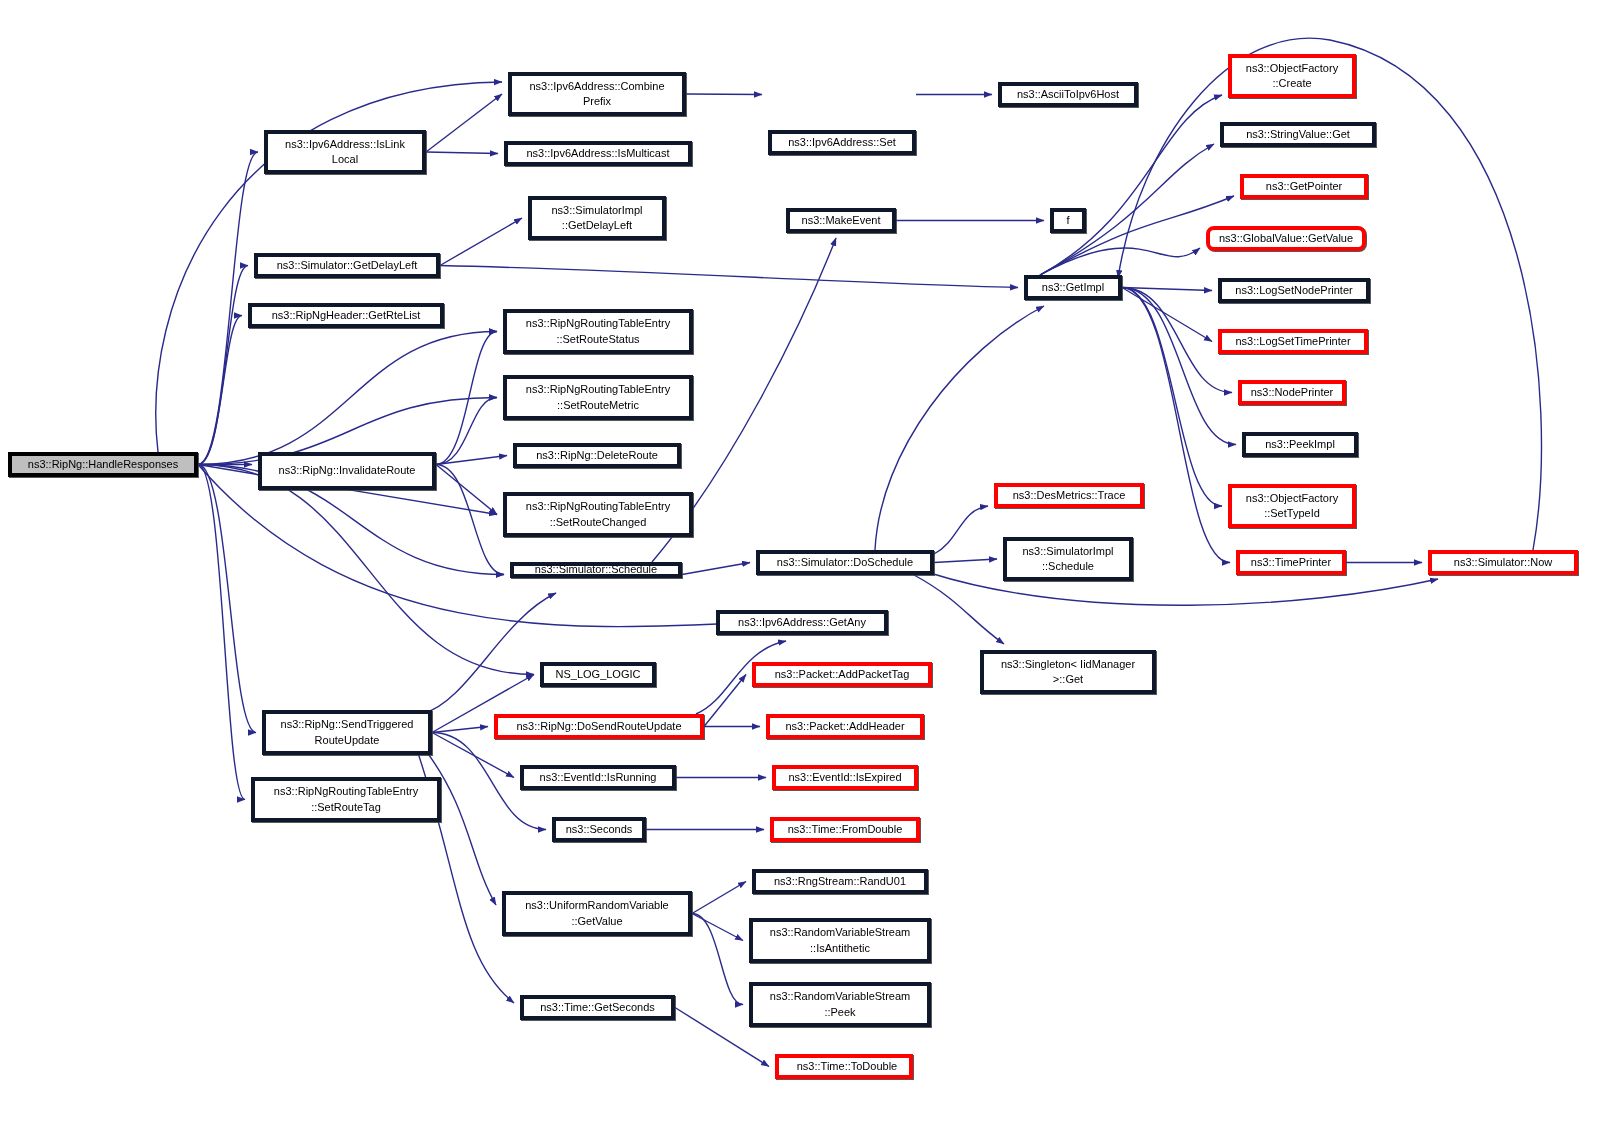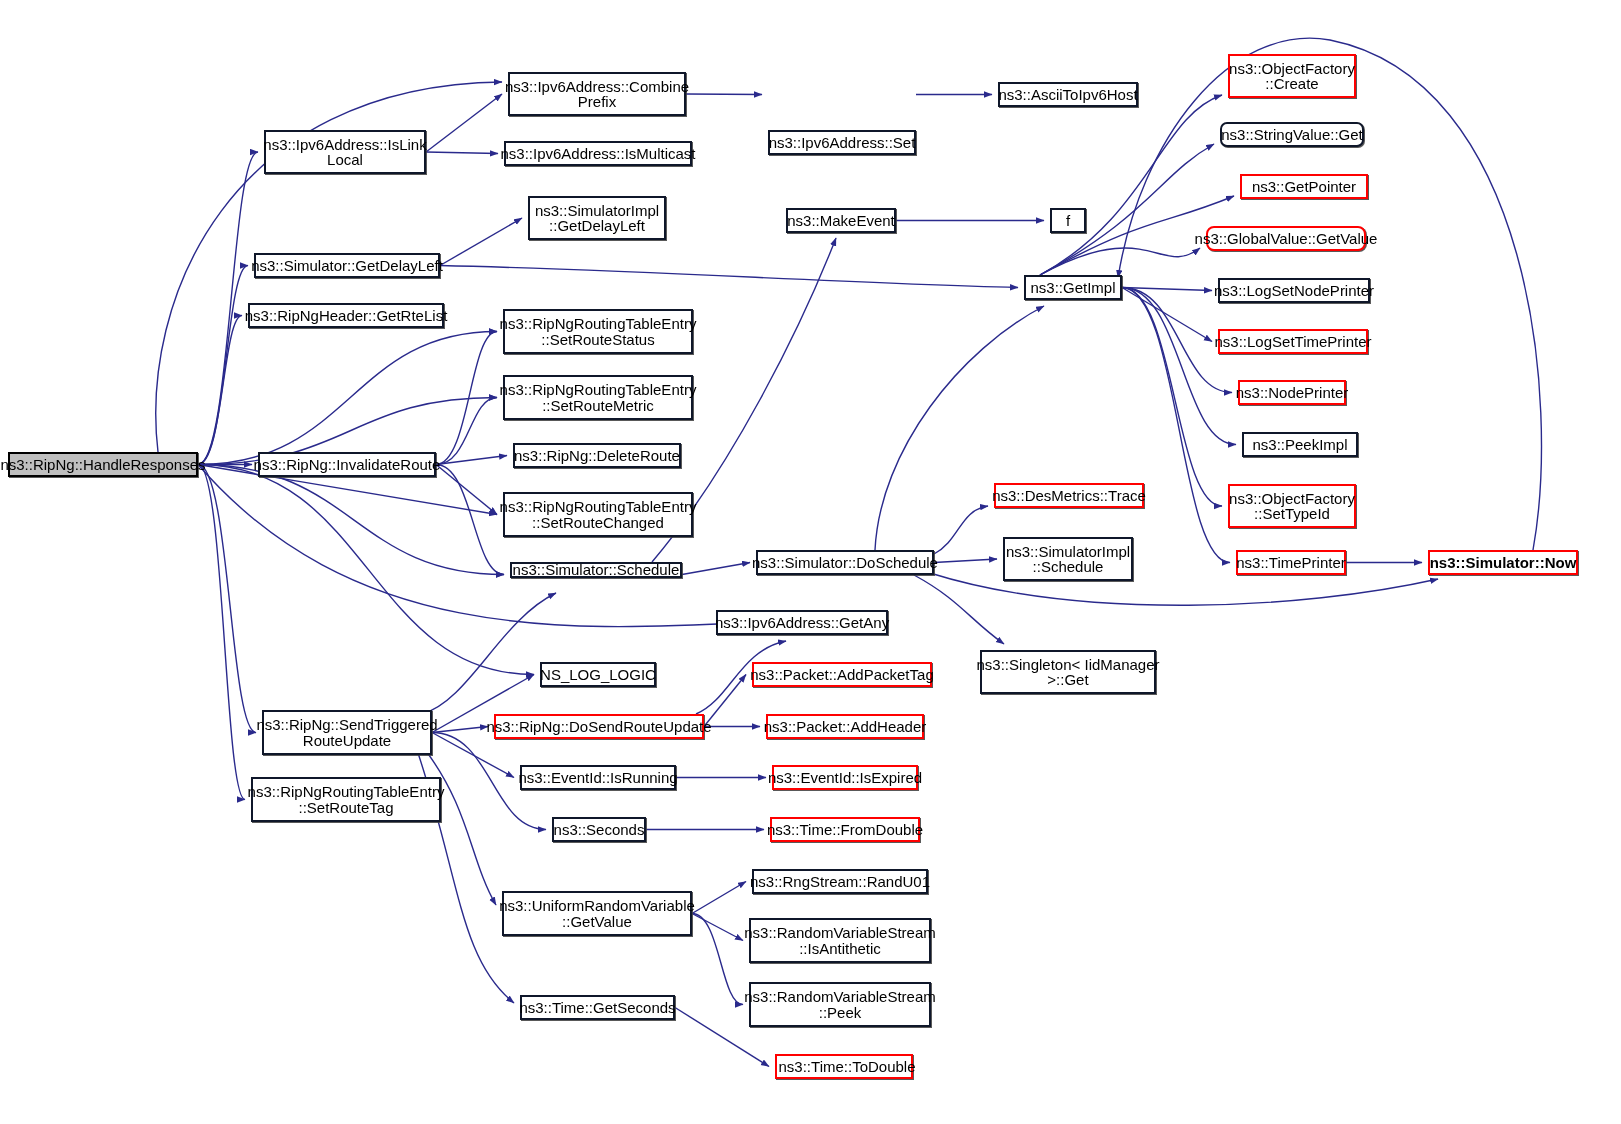--- a/index.html
+++ b/index.html
@@ -7,24 +7,24 @@
     position:relative;
     width:1621px;height:1124px;
     background:#ffffff;
     font-family:"Liberation Sans", sans-serif;
     overflow:hidden;
   }
   #edges{position:absolute;left:0;top:0;width:1621px;height:1124px;}
   .node{
     position:absolute;
     box-sizing:border-box;
-    border:2px solid #0f172a;
+    border:4px solid #0f172a;
     background:#ffffff;
     color:#000000;
-    font-size:15px;
+    font-size:11px;
     line-height:15.5px;
     display:flex;
     align-items:center;
     justify-content:center;
     text-align:center;
     letter-spacing:0px;
     white-space:pre;
     box-shadow:1px 1px 0 rgba(60,60,60,0.85);
   }
   .node.red{border-color:#ff0000;}
@@ -118,41 +118,41 @@
       <div class="node" style="left: 786px; top: 208px; width: 110px; height: 25px;"><span>ns3::MakeEvent</span></div>
       <div class="node" style="left: 1050px; top: 208px; width: 36px; height: 25px;"><span>f</span></div>
       <div class="node" style="left: 254px; top: 253px; width: 186px; height: 25px;"><span>ns3::Simulator::GetDelayLeft</span></div>
       <div class="node" style="left: 1024px; top: 275px; width: 98px; height: 25px;"><span>ns3::GetImpl</span></div>
       <div class="node" style="left: 248px; top: 303px; width: 196px; height: 25px;"><span>ns3::RipNgHeader::GetRteList</span></div>
       <div class="node" style="left: 503px; top: 309px; width: 190px; height: 45px;"><span>ns3::RipNgRoutingTableEntry
 ::SetRouteStatus</span></div>
       <div class="node" style="left: 503px; top: 375px; width: 190px; height: 45px;"><span>ns3::RipNgRoutingTableEntry
 ::SetRouteMetric</span></div>
       <div class="node" style="left: 513px; top: 443px; width: 168px; height: 25px;"><span>ns3::RipNg::DeleteRoute</span></div>
-      <div class="node" style="left: 258px; top: 452px; width: 178px; height: 25px;"><span>ns3::RipNg::InvalidateRoute</span></div>
+      <div class="node" style="left: 258px; top: 452px; width: 178px; height: 38px;"><span>ns3::RipNg::InvalidateRoute</span></div>
       <div class="node" style="left: 503px; top: 492px; width: 190px; height: 45px;"><span>ns3::RipNgRoutingTableEntry
 ::SetRouteChanged</span></div>
       <div class="node" style="left: 510px; top: 562px; width: 172px; height: 16px;"><span>ns3::Simulator::Schedule</span></div>
       <div class="node" style="left: 756px; top: 550px; width: 178px; height: 25px;"><span>ns3::Simulator::DoSchedule</span></div>
       <div class="node" style="left: 1003px; top: 537px; width: 130px; height: 44px;"><span>ns3::SimulatorImpl
 ::Schedule</span></div>
       <div class="node red" style="left: 994px; top: 483px; width: 150px; height: 25px;"><span>ns3::DesMetrics::Trace</span></div>
       <div class="node red" style="left: 1228px; top: 54px; width: 128px; height: 44px;"><span>ns3::ObjectFactory
 ::Create</span></div>
-      <div class="node" style="left: 1220px; top: 122px; width: 144px; height: 25px; border-radius: 7px;"><span>ns3::StringValue::Get</span></div>
+      <div class="node" style="left: 1220px; top: 122px; width: 156px; height: 25px;"><span>ns3::StringValue::Get</span></div>
       <div class="node red" style="left: 1240px; top: 174px; width: 128px; height: 25px;"><span>ns3::GetPointer</span></div>
       <div class="node red" style="left: 1206px; top: 226px; width: 160px; height: 25px; border-radius: 8px;"><span>ns3::GlobalValue::GetValue</span></div>
       <div class="node" style="left: 1218px; top: 278px; width: 152px; height: 25px;"><span>ns3::LogSetNodePrinter</span></div>
       <div class="node red" style="left: 1218px; top: 329px; width: 150px; height: 25px;"><span>ns3::LogSetTimePrinter</span></div>
       <div class="node red" style="left: 1238px; top: 380px; width: 108px; height: 25px;"><span>ns3::NodePrinter</span></div>
       <div class="node" style="left: 1242px; top: 432px; width: 116px; height: 25px;"><span>ns3::PeekImpl</span></div>
       <div class="node red" style="left: 1228px; top: 484px; width: 128px; height: 44px;"><span>ns3::ObjectFactory
 ::SetTypeId</span></div>
       <div class="node red" style="left: 1236px; top: 550px; width: 110px; height: 25px;"><span>ns3::TimePrinter</span></div>
-      <div class="node red" style="left: 1428px; top: 550px; width: 150px; height: 25px; font-weight: bold;"><span>ns3::Simulator::Now</span></div>
+      <div class="node red" style="left: 1428px; top: 550px; width: 150px; height: 25px;"><span>ns3::Simulator::Now</span></div>
       <div class="node" style="left: 716px; top: 610px; width: 172px; height: 25px;"><span>ns3::Ipv6Address::GetAny</span></div>
       <div class="node" style="left: 980px; top: 650px; width: 176px; height: 44px;"><span>ns3::Singleton&lt; IidManager
 &gt;::Get</span></div>
       <div class="node" style="left: 540px; top: 662px; width: 116px; height: 25px;"><span>NS_LOG_LOGIC</span></div>
       <div class="node red" style="left: 752px; top: 662px; width: 180px; height: 25px;"><span>ns3::Packet::AddPacketTag</span></div>
       <div class="node" style="left: 262px; top: 710px; width: 170px; height: 45px;"><span>ns3::RipNg::SendTriggered
 RouteUpdate</span></div>
       <div class="node red" style="left: 494px; top: 714px; width: 210px; height: 25px;"><span>ns3::RipNg::DoSendRouteUpdate</span></div>
       <div class="node red" style="left: 766px; top: 714px; width: 158px; height: 25px;"><span>ns3::Packet::AddHeader</span></div>
       <div class="node" style="left: 520px; top: 765px; width: 156px; height: 25px;"><span>ns3::EventId::IsRunning</span></div>

